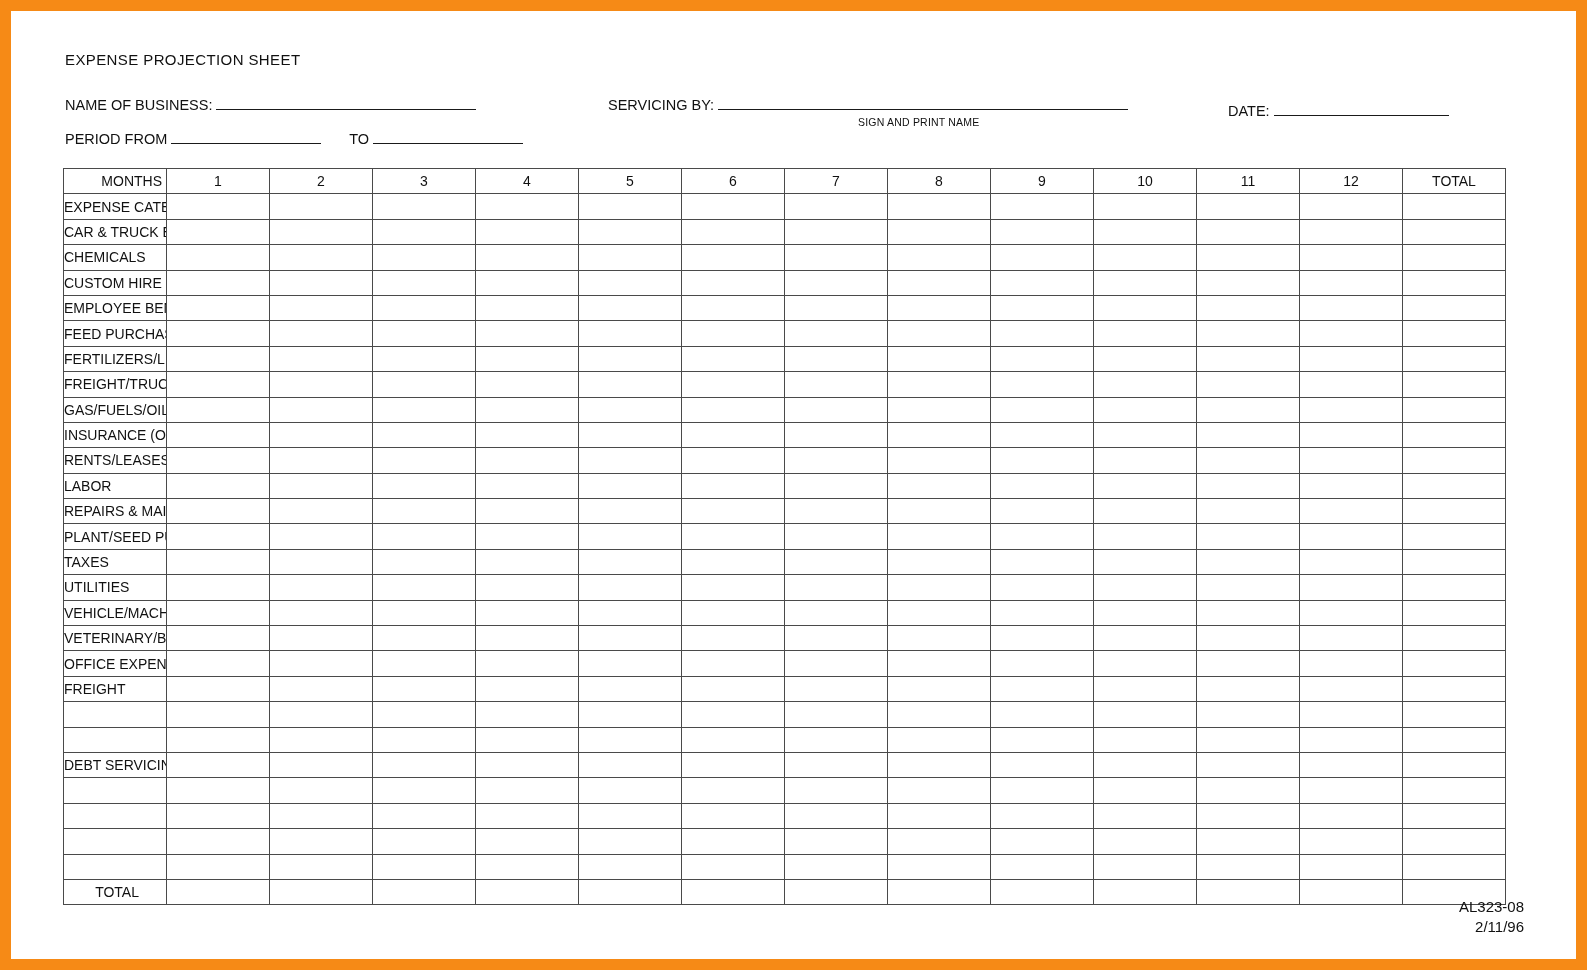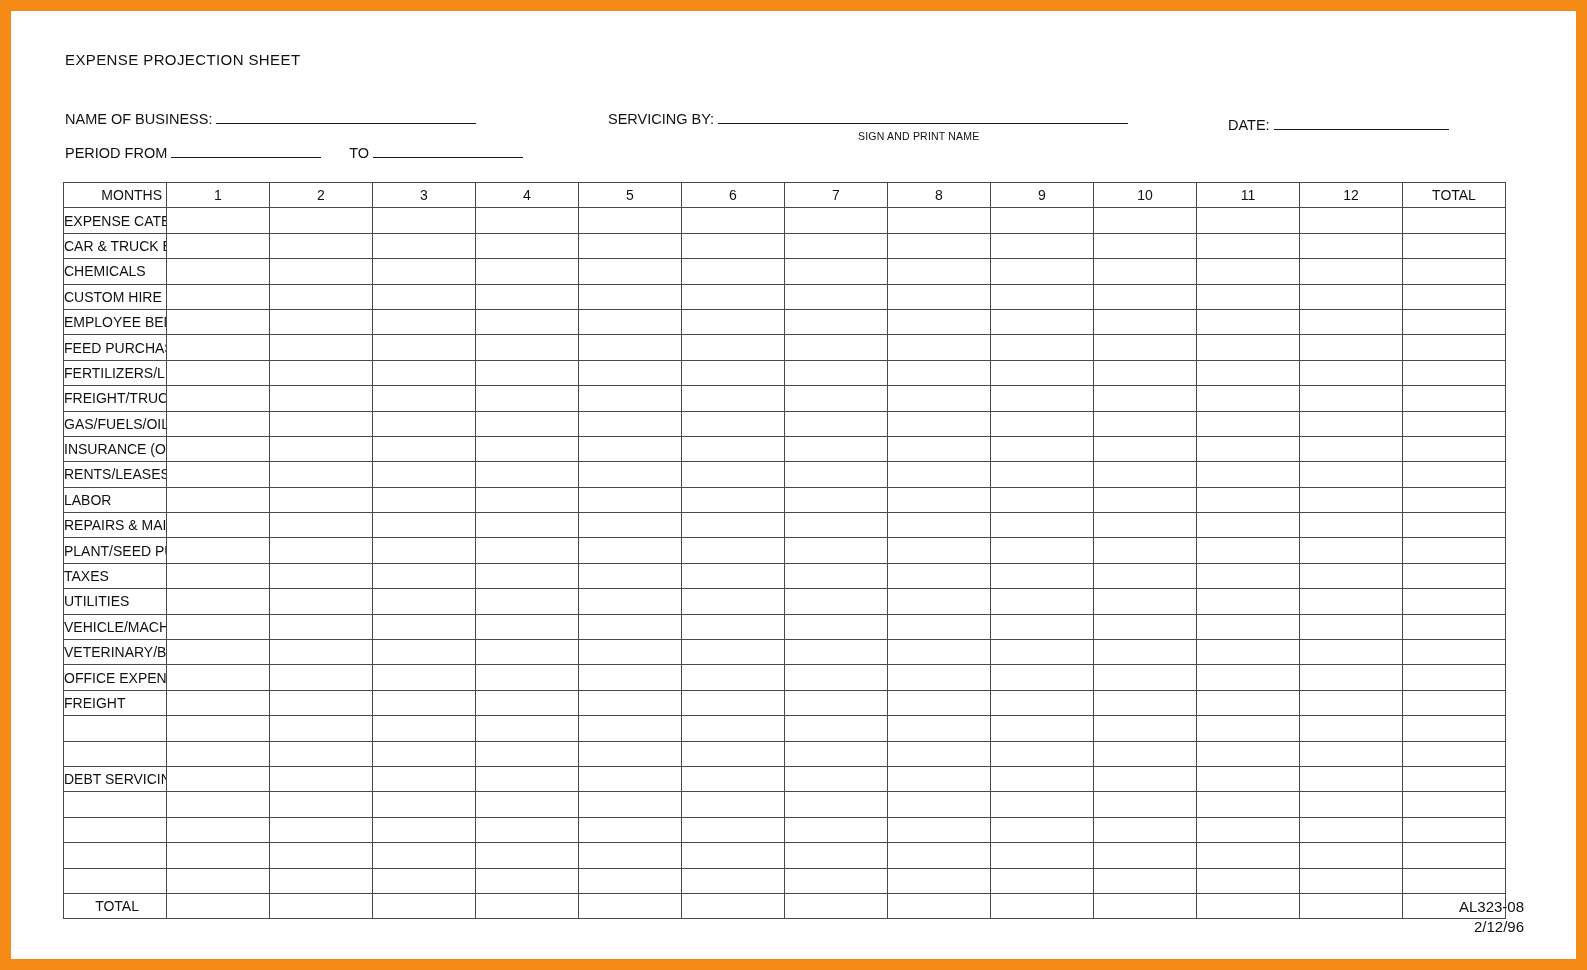--- a/index.html
+++ b/index.html
@@ -41,21 +41,21 @@
   .doc-title {
     font-size: 15px;
     letter-spacing: .4px;
     color: #111;
     margin: 16px 0 0 2px;
   }
 
   .meta-row {
     position: relative;
     height: 34px;
-    margin-top: 36px;
+    margin-top: 22px;
     font-size: 14.5px;
     color: #111;
   }
   .meta-item {
     position: absolute;
     white-space: nowrap;
   }
   .rule {
     display: inline-block;
     border-bottom: 1px solid #1a1a1a;
@@ -619,17 +619,17 @@
           <td class="cell"></td>
           <td class="cell"></td>
           <td class="cell"></td>
           <td class="total-col"></td>
         </tr>
       </tbody>
     </table>
 
     <div class="footer-codes">
       <div>AL323-08</div>
-      <div>2/12/96</div>
+      <div>2/11/96</div>
     </div>
 
   </div>
 </div>
 
 </body></html>

